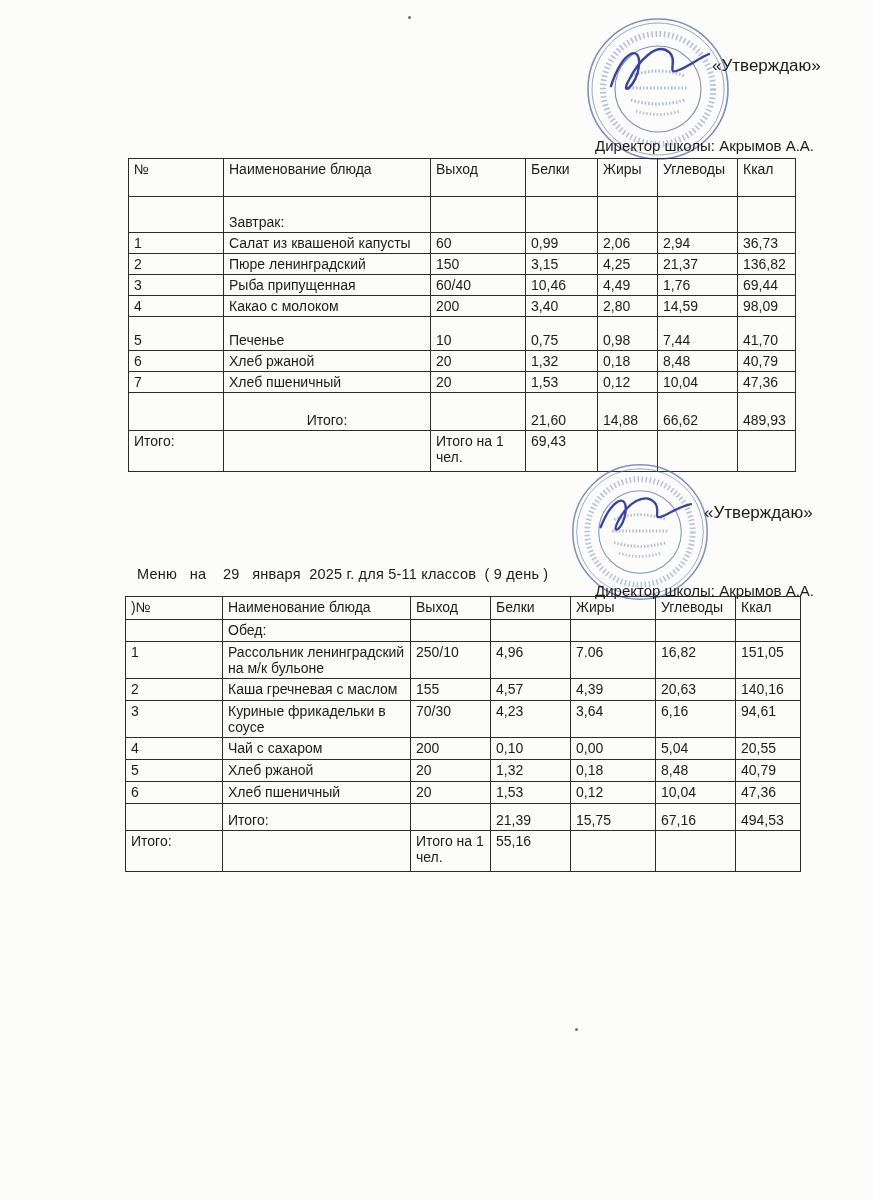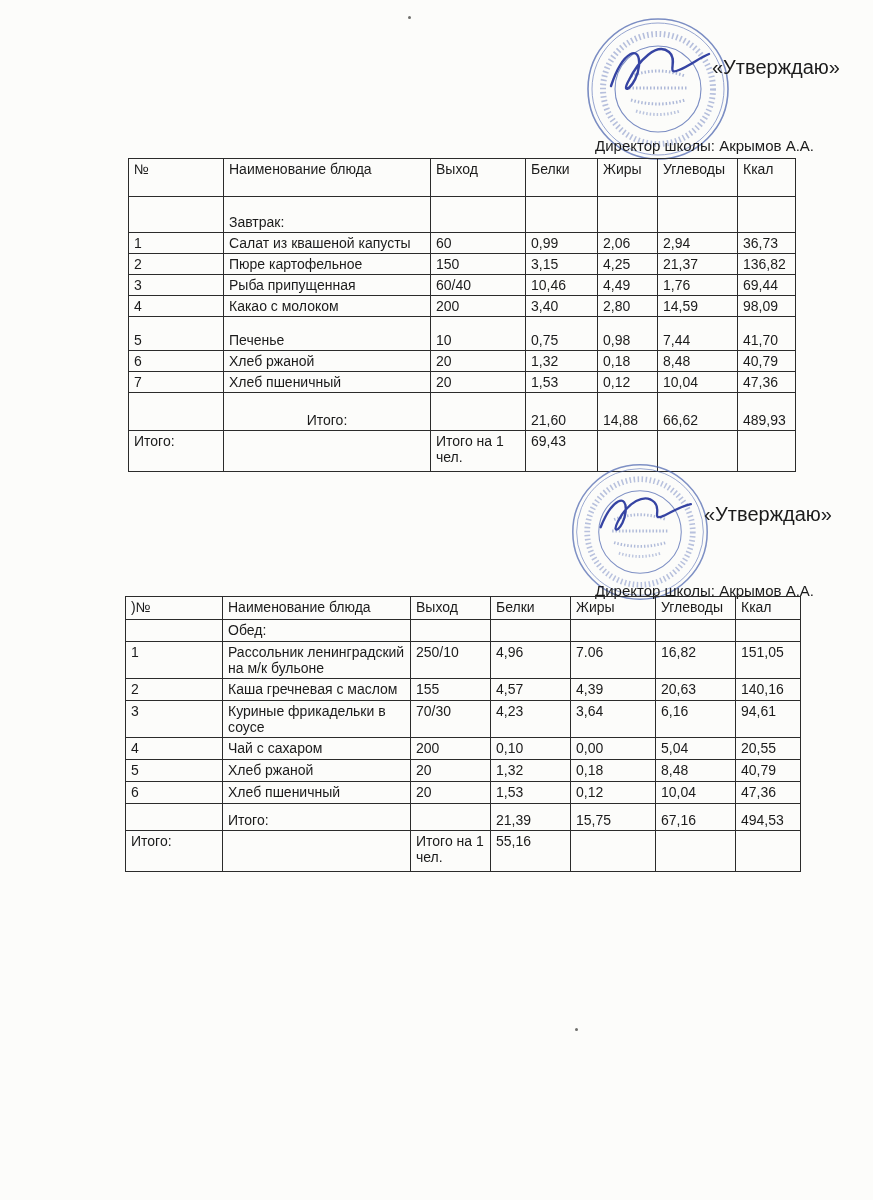--- a/index.html
+++ b/index.html
@@ -5,21 +5,21 @@
   * { margin:0; padding:0; box-sizing:border-box; }
   html,body { background:#e9e9e7; }
   .page {
     position:relative; width:873px; height:1200px; margin:0 auto;
     background:#fcfcfa; color:#1b1b1b; overflow:hidden;
     font-family:"Liberation Sans","DejaVu Sans",sans-serif;
   }
   .menu-title { position:absolute; font-size:14.5px; white-space:pre; letter-spacing:0.2px; }
   #title1 { left:137px; top:131px; }
   #title2 { left:137px; top:566px; }
-  .approve  { position:absolute; font-size:20px; }
+  .approve  { position:absolute; font-size:17px; }
   #approve1 { left:712px; top:56px; }
   #approve2 { left:704px; top:503px; }
   .director { position:absolute; font-size:15px;margin-top:44px; }
   #director1 { left:595px; top:93px; }
   #director2 { left:595px; top:538px; }
   .stamp { position:absolute; }
   #stamp1 { left:583px; top:14px; }
   #stamp2 { left:568px; top:460px; }
   table { position:absolute; border-collapse:collapse; table-layout:fixed; font-size:14px; background:transparent; }
   #table1 { left:128px; top:158px; width:667px; }
@@ -98,21 +98,21 @@
           <td>1</td>
           <td>Салат из квашеной капусты</td>
           <td>60</td>
           <td>0,99</td>
           <td>2,06</td>
           <td>2,94</td>
           <td>36,73</td>
         </tr>
         <tr class="row-item">
           <td>2</td>
-          <td>Пюре картофельное</td>
+          <td>Пюре ленинградский</td>
           <td>150</td>
           <td>3,15</td>
           <td>4,25</td>
           <td>21,37</td>
           <td>136,82</td>
         </tr>
         <tr class="row-item">
           <td>3</td>
           <td>Рыба припущенная</td>
           <td>60/40</td>
@@ -187,20 +187,21 @@
       <path d="M48,62 q27,-10 54,0" stroke-width="3" stroke-dasharray="1.5 2" opacity="0.6"></path>
       <path d="M46,74 h58" stroke-width="3" stroke-dasharray="1.5 2" opacity="0.6"></path>
       <path d="M48,86 q27,8 54,0" stroke-width="3" stroke-dasharray="1.5 2" opacity="0.6"></path>
       <path d="M53,97 q22,7 44,0" stroke-width="3" stroke-dasharray="1.5 2" opacity="0.5"></path>
     </g>
     <path d="M34,70 C46,40 62,34 60,54 C58,72 44,80 52,64 C62,44 80,34 90,44 C98,52 86,64 100,58 C110,53 118,48 128,46" fill="none" stroke="#2b3a9e" stroke-width="2.4" stroke-linecap="round" opacity="0.95"></path>
   </svg>
   <div class="approve" id="approve2">«Утверждаю»</div>
   <div class="director" id="director2">Директор школы: Акрымов А.А.</div>
 
+  <div class="menu-title" id="title2">Меню   на    29   января  2025 г. для 5-11 классов  ( 9 день )</div>
 
   <table id="table2">
     <colgroup>
       <col style="width:97px">
         <col style="width:188px">
         <col style="width:80px">
       <col style="width:80px">
         <col style="width:85px">
         <col style="width:80px">
         <col style="width:65px">

